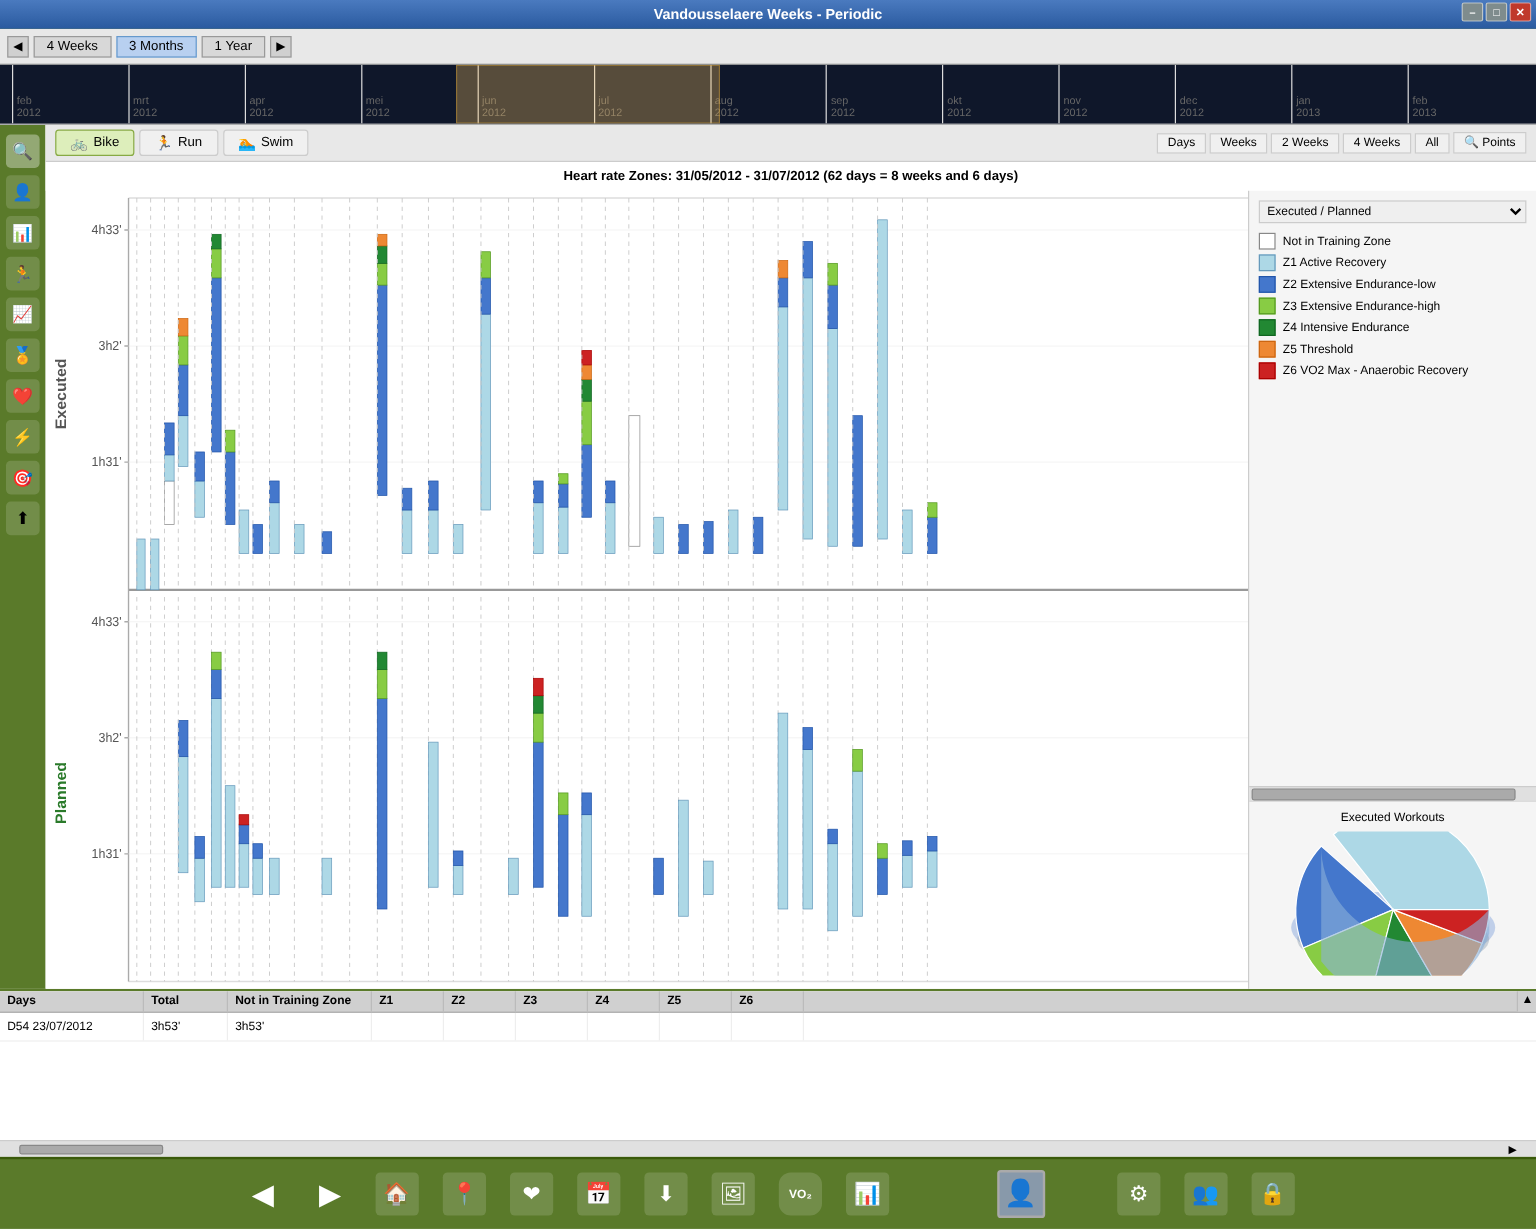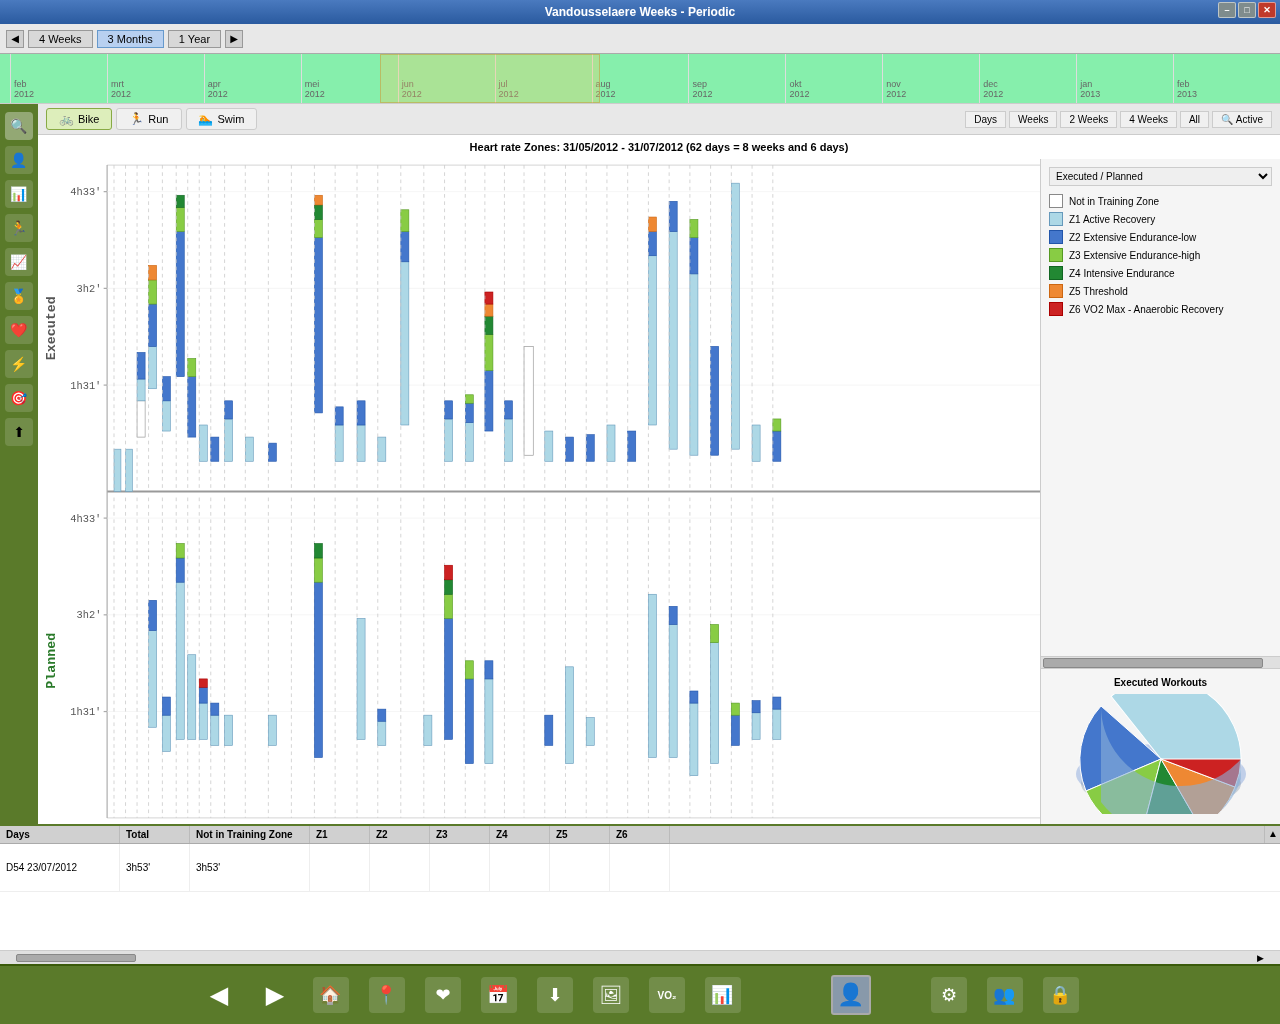--- a/index.html
+++ b/index.html
@@ -61,21 +61,21 @@
       cursor: pointer;
       font-size: 11px;
     }
     .period-btn.active {
       background: #b8d0f0;
       border-color: #6699cc;
     }
 
     
     #timeline {
-      background: #86efac;
+      background: #0f172a;
       height: 50px;
       position: relative;
       border-bottom: 1px solid #ccc;
       overflow: hidden;
     }
     .timeline-months {
       display: flex;
       align-items: flex-end;
       height: 100%;
       padding: 0 10px;
@@ -185,21 +185,20 @@
 
     #chart-wrapper {
       display: flex;
       flex: 1;
     }
 
     #chart-svg-container {
       flex: 1;
       position: relative;
       overflow: hidden;
-      font-family: Liberation Mono, monospace;
     }
 
     
     #right-panel {
       width: 240px;
       background: #f5f5f5;
       border-left: 1px solid #ccc;
       display: flex;
       flex-direction: column;
     }
@@ -226,21 +225,21 @@
       border: 1px solid #888;
       flex-shrink: 0;
     }
     #pie-chart-area {
       padding: 8px;
       border-top: 1px solid #ccc;
       text-align: center;
     }
     #pie-title {
       font-size: 10px;
-      font-weight: bold;
+      font-weight: normal;
       margin-bottom: 6px;
     }
 
     
     #bottom-table {
       height: 140px;
       background: white;
       border-top: 2px solid #5a7a2a;
       overflow: hidden;
       display: flex;
@@ -261,21 +260,21 @@
     .table-header-cell:first-child { min-width: 120px; }
     #table-body { overflow-y: auto; flex: 1; }
     .table-row {
       display: flex;
       font-size: 10px;
       border-bottom: 1px solid #eee;
     }
     .table-row:nth-child(even) { background: #f5f5f5; }
     .table-row.highlighted { background: #ffffc0; font-weight: bold; }
     .table-cell {
-      padding: 18px 6px;
+      padding: 6px 6px;
       border-right: 1px solid #eee;
       min-width: 80px;
     }
     .table-cell:first-child { min-width: 120px; }
 
     #points-label {
       font-size: 10px;
       padding: 3px 6px;
       background: #e8e8e8;
       border-bottom: 1px solid #ccc;
@@ -394,21 +393,21 @@
       <div class="sport-tab">
         <span class="sport-icon">🏊</span>
         <span>Swim</span>
       </div>
       <div id="view-controls">
         <button class="view-btn">Days</button>
         <button class="view-btn">Weeks</button>
         <button class="view-btn">2 Weeks</button>
         <button class="view-btn">4 Weeks</button>
         <button class="view-btn">All</button>
-        <button class="filter-btn">🔍 Active</button>
+        <button class="filter-btn">🔍 Points</button>
       </div>
     </div>
 
     <div id="chart-title">Heart rate Zones: 31/05/2012 - 31/07/2012 (62 days = 8 weeks and 6 days)</div>
 
     <div id="chart-wrapper">
       <div id="chart-svg-container">
         <svg width="100%" height="100%" viewBox="0 0 870 550" preserveAspectRatio="none" style="display:block;">
 
           <rect width="870" height="550" fill="white"></rect>
@@ -844,21 +843,21 @@
 
 <div id="bottomnav">
   <div class="bottom-icon nav" style="font-size:24px;">◀</div>
   <div class="bottom-icon nav" style="font-size:24px;">▶</div>
   <div class="bottom-icon">🏠</div>
   <div class="bottom-icon">📍</div>
   <div class="bottom-icon">❤</div>
   <div class="bottom-icon">📅</div>
   <div class="bottom-icon">⬇</div>
   <div class="bottom-icon">🖼</div>
-  <div class="bottom-icon" style="font-size:10px; font-weight:bold; color:white;">VO₂</div>
+  <div class="bottom-icon" style="font-size:10px; font-weight:bold; color:white;border-radius:10px;">VO₂</div>
   <div class="bottom-icon">📊</div>
 
   <div style="width:50px"></div>
 
   <div class="avatar-icon">👤</div>
 
   <div style="width:20px"></div>
 
   <div class="bottom-icon">⚙</div>
   <div class="bottom-icon">👥</div>

